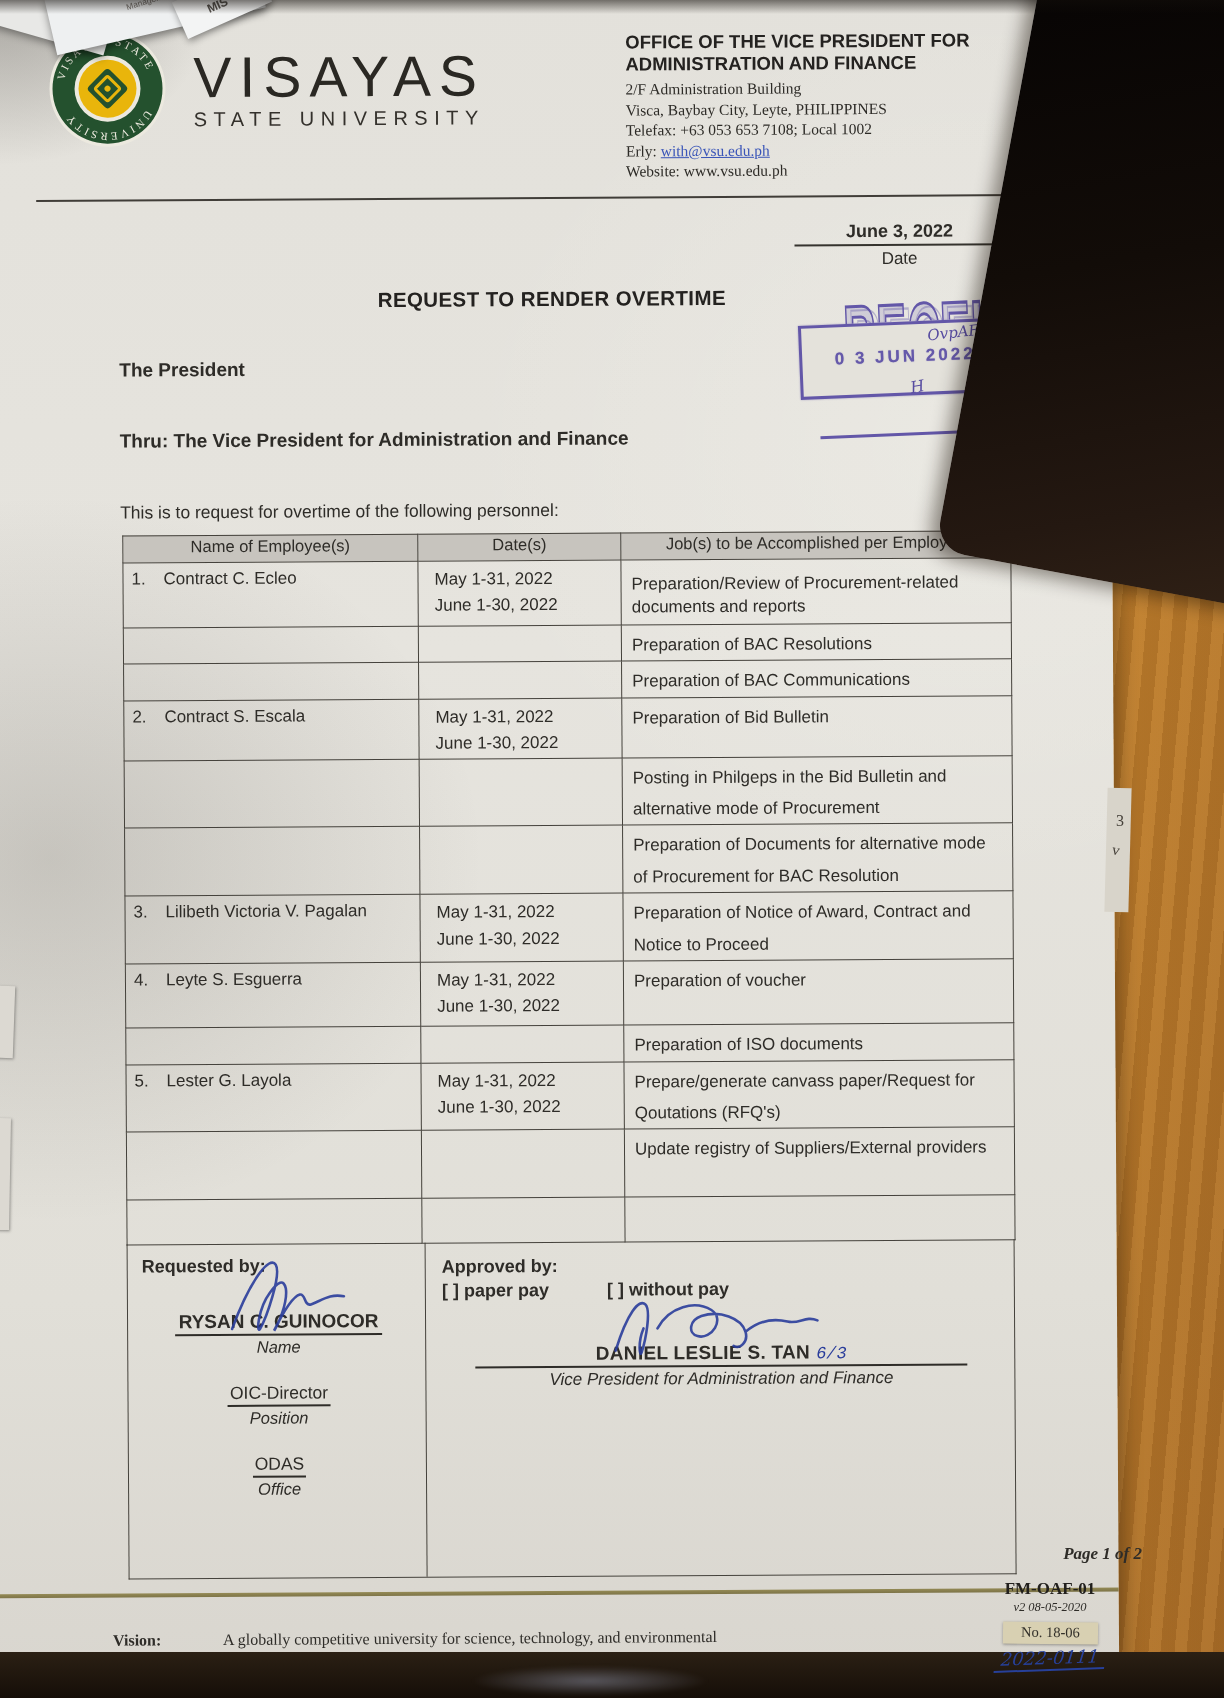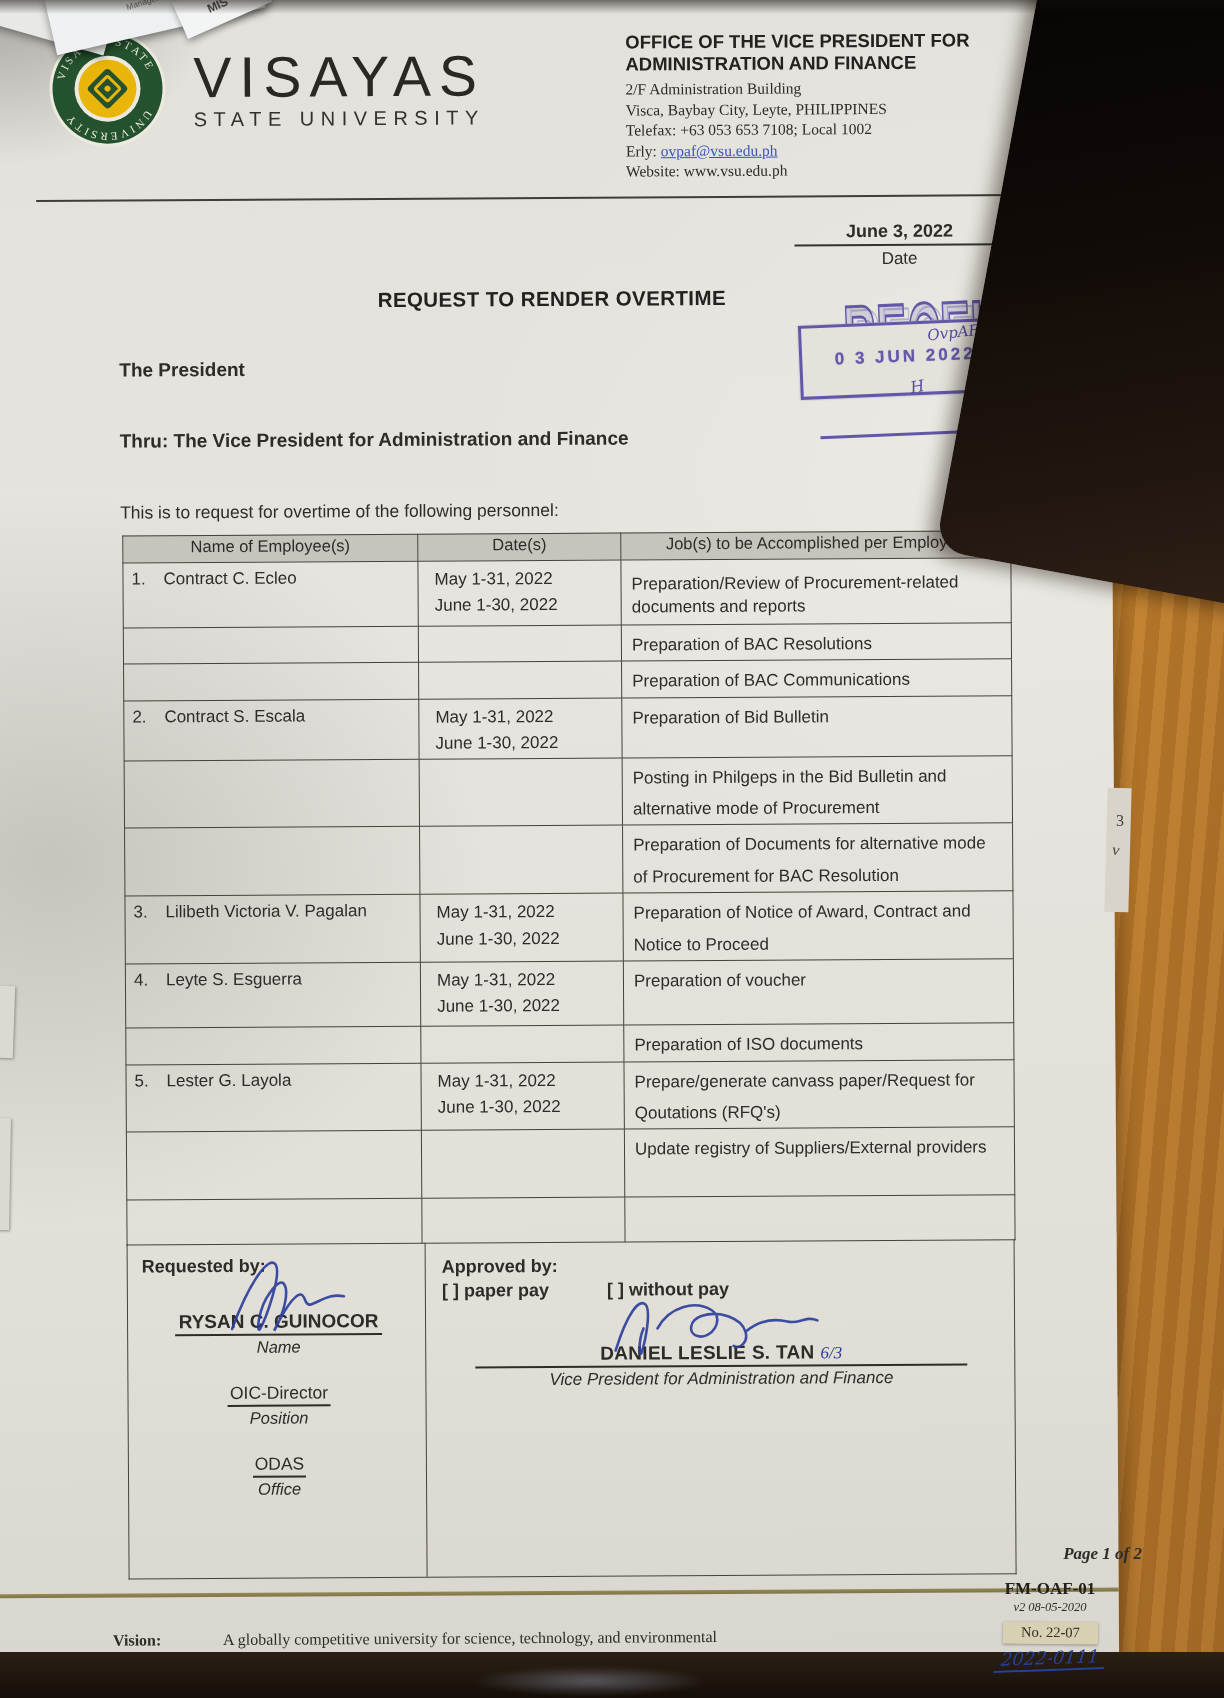--- a/index.html
+++ b/index.html
@@ -79,21 +79,21 @@
   .sig-svg-r{position:absolute;left:74px;top:-62px;}
   .sig-name{display:inline-block;font-weight:700;font-size:19px;border-bottom:2.2px solid #2e2c28;padding:0 4px 1px;}
   .sig-sub{font-style:italic;font-size:16.5px;margin-top:2px;}
   .sig-pos{margin-top:26px;text-align:center;font-size:17.5px;}
   .sig-pos .u{display:inline-block;border-bottom:2px solid #2e2c28;padding:0 2px 1px;}
   .pay-line{display:flex;gap:58px;margin-top:3px;font-weight:700;font-size:18px;}
   .app-sig-block{margin-top:42px;text-align:center;position:relative;}
   .sig-svg-d{position:absolute;left:50%;transform:translateX(-54%);top:-52px;}
   .app-rule{width:88%;margin:0 auto;border-bottom:2.2px solid #2e2c28;padding-bottom:1px;}
   .app-name{font-weight:700;font-size:19px;letter-spacing:.3px;}
-  .app-note{font-family:Liberation Serif, serif;font-style:italic;font-size:17px;color:#2a3d9b;margin-left:6px;}
+  .app-note{font-family:Liberation Mono, monospace;font-style:italic;font-size:17px;color:#2a3d9b;margin-left:6px;}
   .app-pos{font-style:italic;font-size:17px;margin-top:2px;}
   
   .footer-rule{margin:14px 0 0 0;height:4px;background:linear-gradient(#948a55,#7d7448);border:0;}
   .vm{margin:32px 330px 0 126px;font-family:"Liberation Serif",serif;font-size:16px;line-height:1.42;}
   .vm-row{display:flex;}
   .vm-label{width:110px;font-weight:700;flex:none;}
   .form-meta{position:absolute;left:952px;top:1544px;width:196px;z-index:7;text-align:center;}
   .page-note{font-family:"Liberation Serif",serif;font-style:italic;font-weight:700;font-size:17px;text-align:right;padding-right:6px;}
   .form-code{font-family:"Liberation Serif",serif;font-weight:700;font-size:17px;margin-top:15px;color:#22201d;}
   .form-ver{font-family:"Liberation Serif",serif;font-style:italic;font-size:12.5px;margin-top:1px;}
@@ -159,21 +159,21 @@
           <div class="wm2">STATE UNIVERSITY</div>
         </div>
       </div>
       <div class="office">
         <div class="o-title">OFFICE OF THE VICE PRESIDENT FOR</div>
         <div class="o-title">ADMINISTRATION AND FINANCE</div>
         <div class="o-addr">
           <div>2/F Administration Building</div>
           <div>Visca, Baybay City, Leyte, PHILIPPINES</div>
           <div>Telefax: +63 053 653 7108; Local 1002</div>
-          <div><span>Erly: </span><a href="#">ovpaf@vsu.edu.ph</a></div>
+          <div><span>Erly: </span><a href="#">with@vsu.edu.ph</a></div>
           <div><span>Website: </span><span>www.vsu.edu.ph</span></div>
         </div>
       </div>
     </header>
 
     <hr class="header-rule">
 
     <div class="date-wrap">
       <div class="date-value">June 3, 2022</div>
       <div class="date-label">Date</div>
@@ -382,17 +382,17 @@
   <div class="edge-mark mv">v</div>
 
   <div class="bottom-strip">
       <div class="smudge"></div>
     </div>
 
   <div class="form-meta">
     <div class="page-note">Page 1 of 2</div>
     <div class="form-code">FM-OAF-01</div>
     <div class="form-ver">v2 08-05-2020</div>
-    <div><span class="form-no">No. 22-07</span></div>
+    <div><span class="form-no">No. 18-06</span></div>
     <div><span class="form-hand">2022-0111</span></div>
   </div>
 
 </div>
 
 </body></html>

